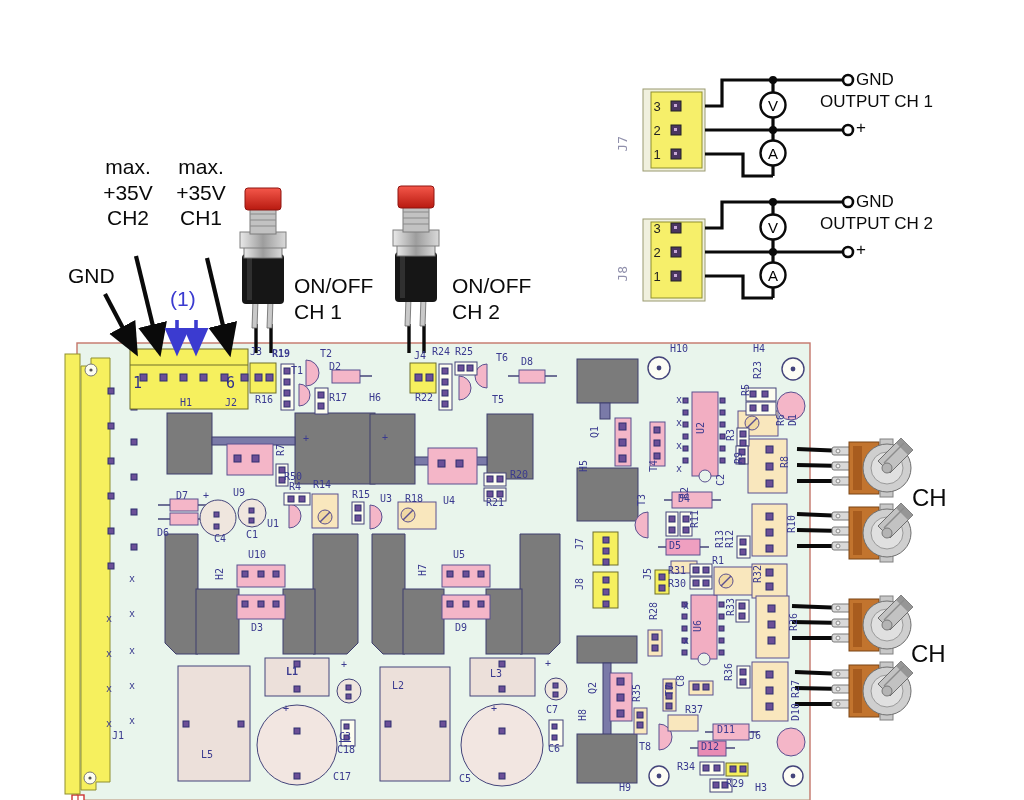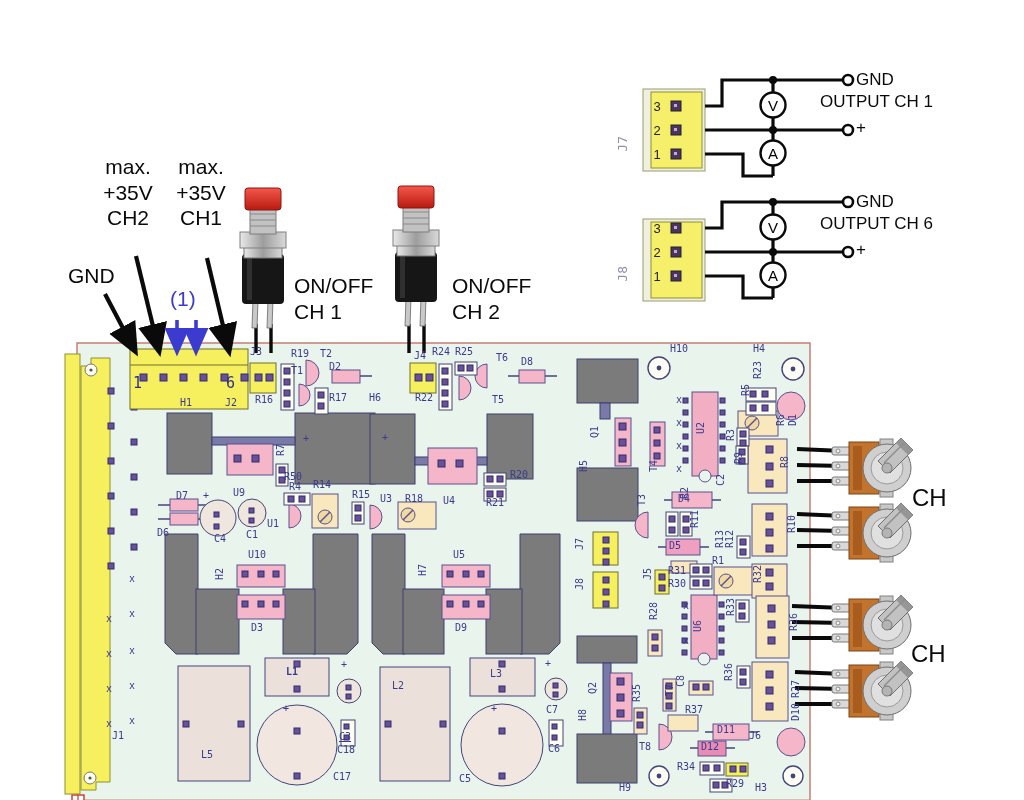--- a/index.html
+++ b/index.html
@@ -558,21 +558,21 @@
       <span class="t sch" style="left: 856px; top: 35px;">GND</span>
       <span class="t sch" style="left: 820px; top: 57px;">OUTPUT CH 1</span>
       <span class="t sch" style="left: 856px; top: 83px;">+</span>
       <span class="t meter" style="left: 773px; top: 69px;">V</span>
       <span class="t meter" style="left: 773px; top: 117px;">A</span>
       <span class="t pin" style="left: 657px; top: 70px;">3</span>
       <span class="t pin" style="left: 657px; top: 94px;">2</span>
       <span class="t pin" style="left: 657px; top: 118px;">1</span>
       <span class="t jrot" style="left: 616px; top: 100px;">J7</span>
       <span class="t sch" style="left: 856px; top: 157px;">GND</span>
-      <span class="t sch" style="left: 820px; top: 179px;">OUTPUT CH 6</span>
+      <span class="t sch" style="left: 820px; top: 179px;">OUTPUT CH 2</span>
       <span class="t sch" style="left: 856px; top: 205px;">+</span>
       <span class="t meter" style="left: 773px; top: 191px;">V</span>
       <span class="t meter" style="left: 773px; top: 239px;">A</span>
       <span class="t pin" style="left: 657px; top: 192px;">3</span>
       <span class="t pin" style="left: 657px; top: 216px;">2</span>
       <span class="t pin" style="left: 657px; top: 240px;">1</span>
       <span class="t jrot" style="left: 616px; top: 230px;">J8</span>
       <span class="t annc" style="left: 128px; top: 118px;">max.
 +35V
 CH2</span>
@@ -583,21 +583,21 @@
       <span class="t annblue" style="left: 170px; top: 251px;">(1)</span>
       <span class="t ann" style="left: 294px; top: 237px;">ON/OFF
 CH 1</span>
       <span class="t ann" style="left: 452px; top: 237px;">ON/OFF
 CH 2</span>
       <span class="t annch" style="left: 912px; top: 450px;">CH 1</span>
       <span class="t annch" style="left: 911px; top: 606px;">CH 2</span>
       <span class="t num" style="left: 133px; top: 340px;">1</span>
       <span class="t num" style="left: 226px; top: 340px;">6</span>
       <span class="t pcb" style="left: 250px; top: 311px;">J3</span>
-      <span class="t pcb" style="left: 291px; top: 313px;">R19</span>
+      <span class="t pcb" style="left: 272px; top: 313px; font-weight: bold;">R19</span>
       <span class="t pcb" style="left: 320px; top: 313px;">T2</span>
       <span class="t pcb" style="left: 291px; top: 330px;">T1</span>
       <span class="t pcb" style="left: 329px; top: 326px;">D2</span>
       <span class="t pcb" style="left: 255px; top: 359px;">R16</span>
       <span class="t pcb" style="left: 329px; top: 357px;">R17</span>
       <span class="t pcb" style="left: 180px; top: 362px;">H1</span>
       <span class="t pcb" style="left: 225px; top: 362px;">J2</span>
       <span class="t pcb" style="left: 414px; top: 315px;">J4</span>
       <span class="t pcb" style="left: 432px; top: 311px;">R24</span>
       <span class="t pcb" style="left: 455px; top: 311px;">R25</span>

